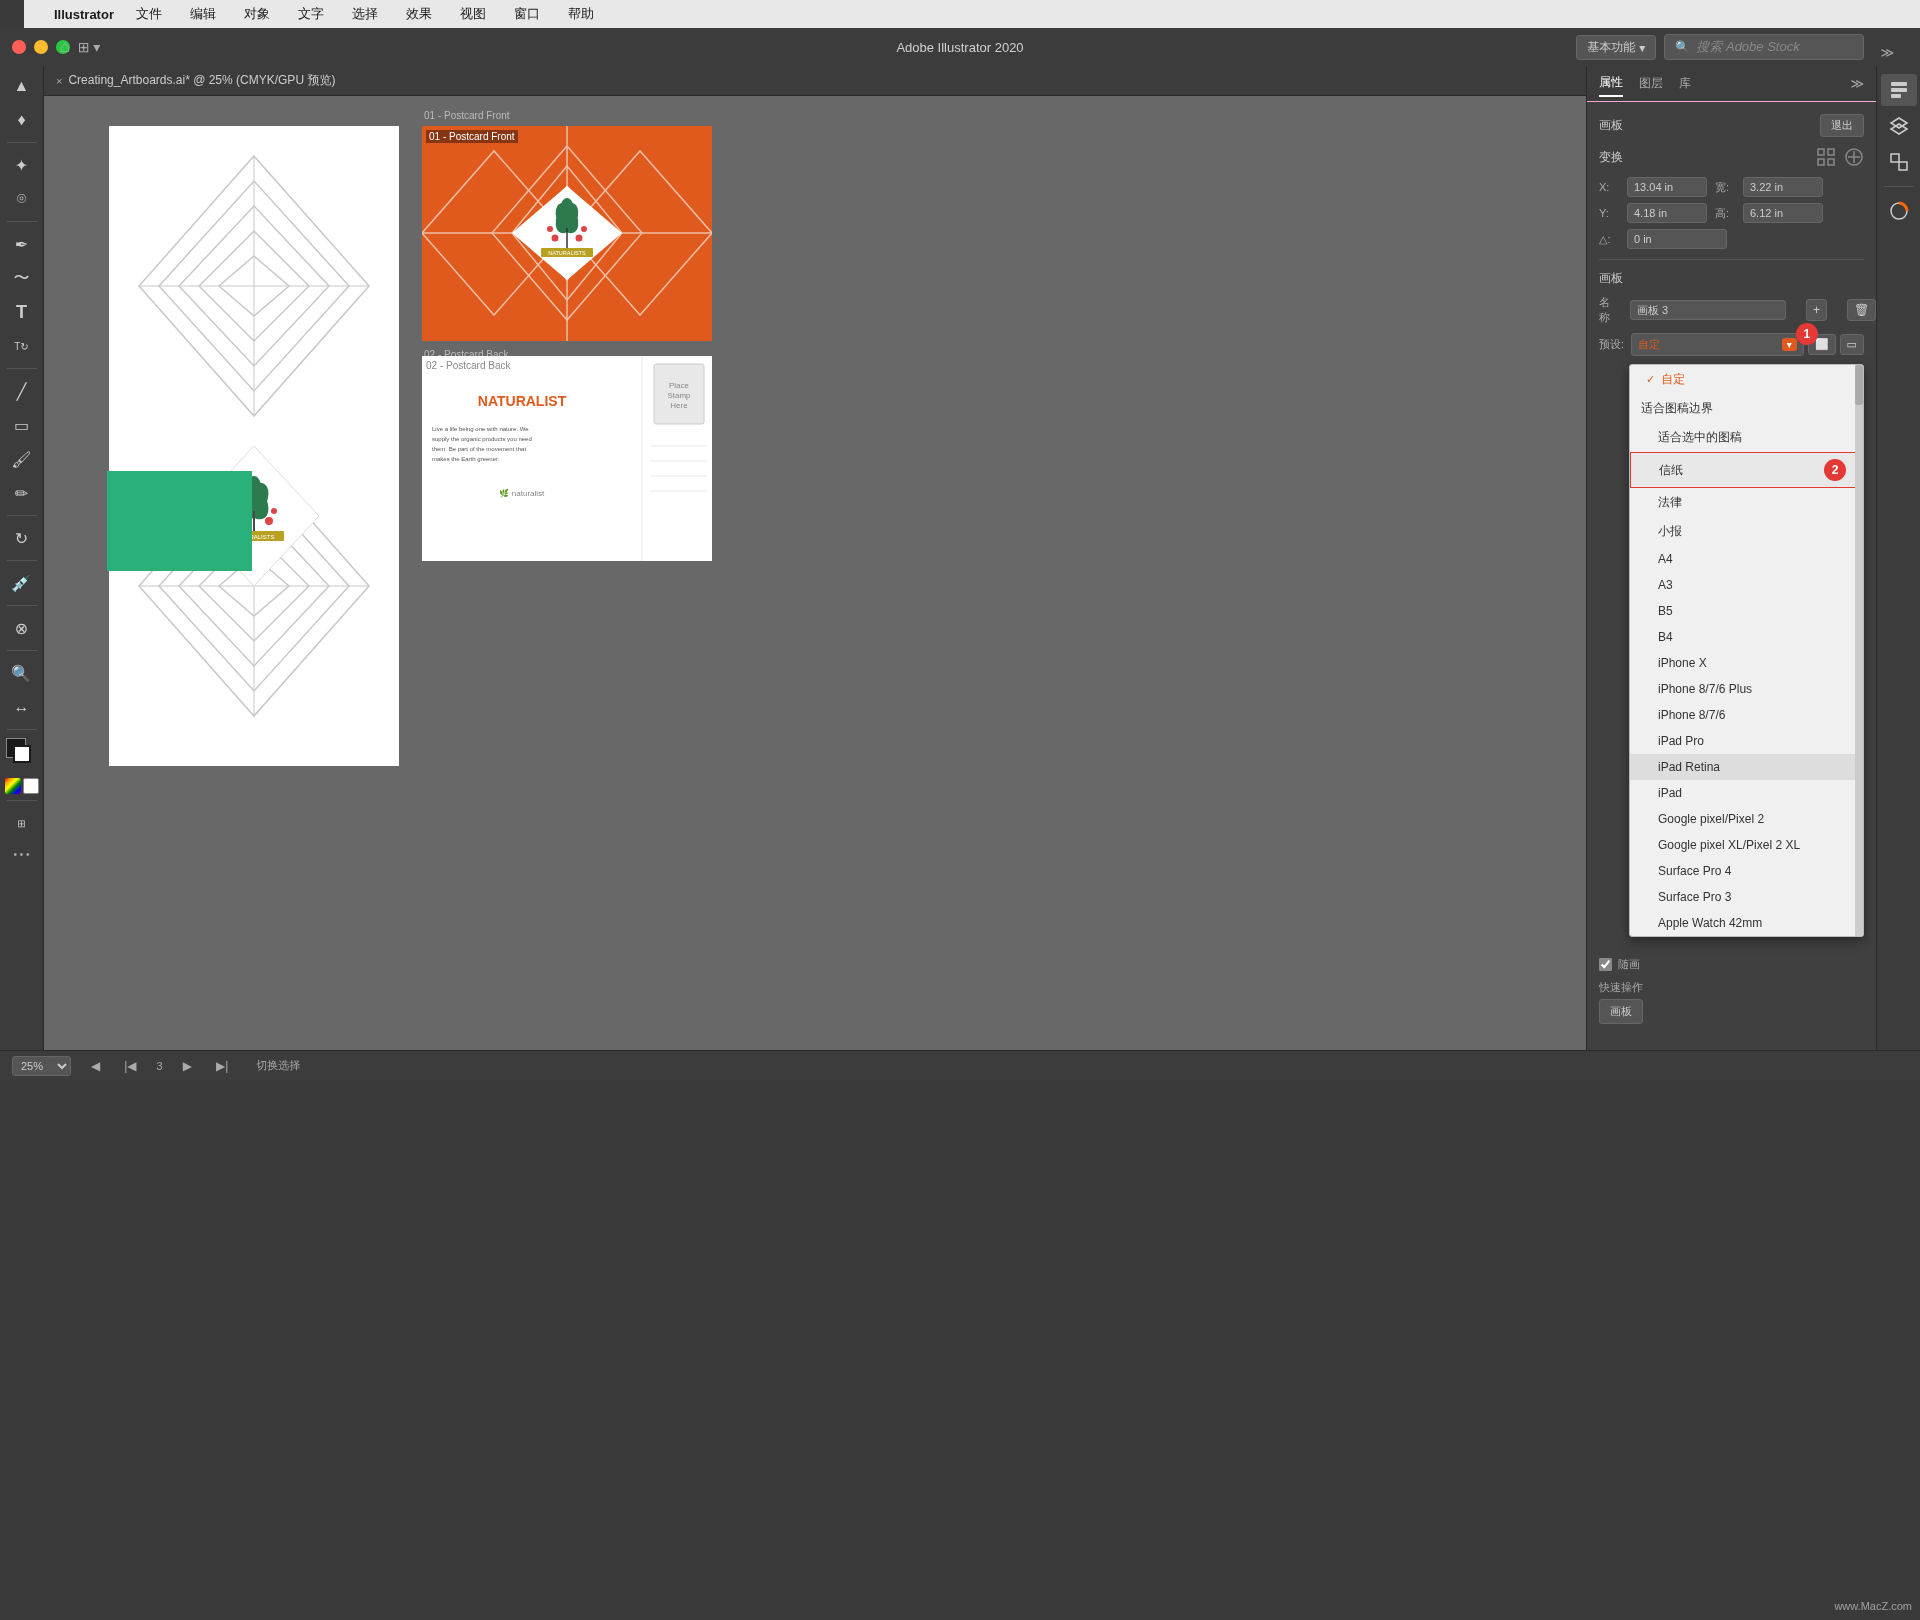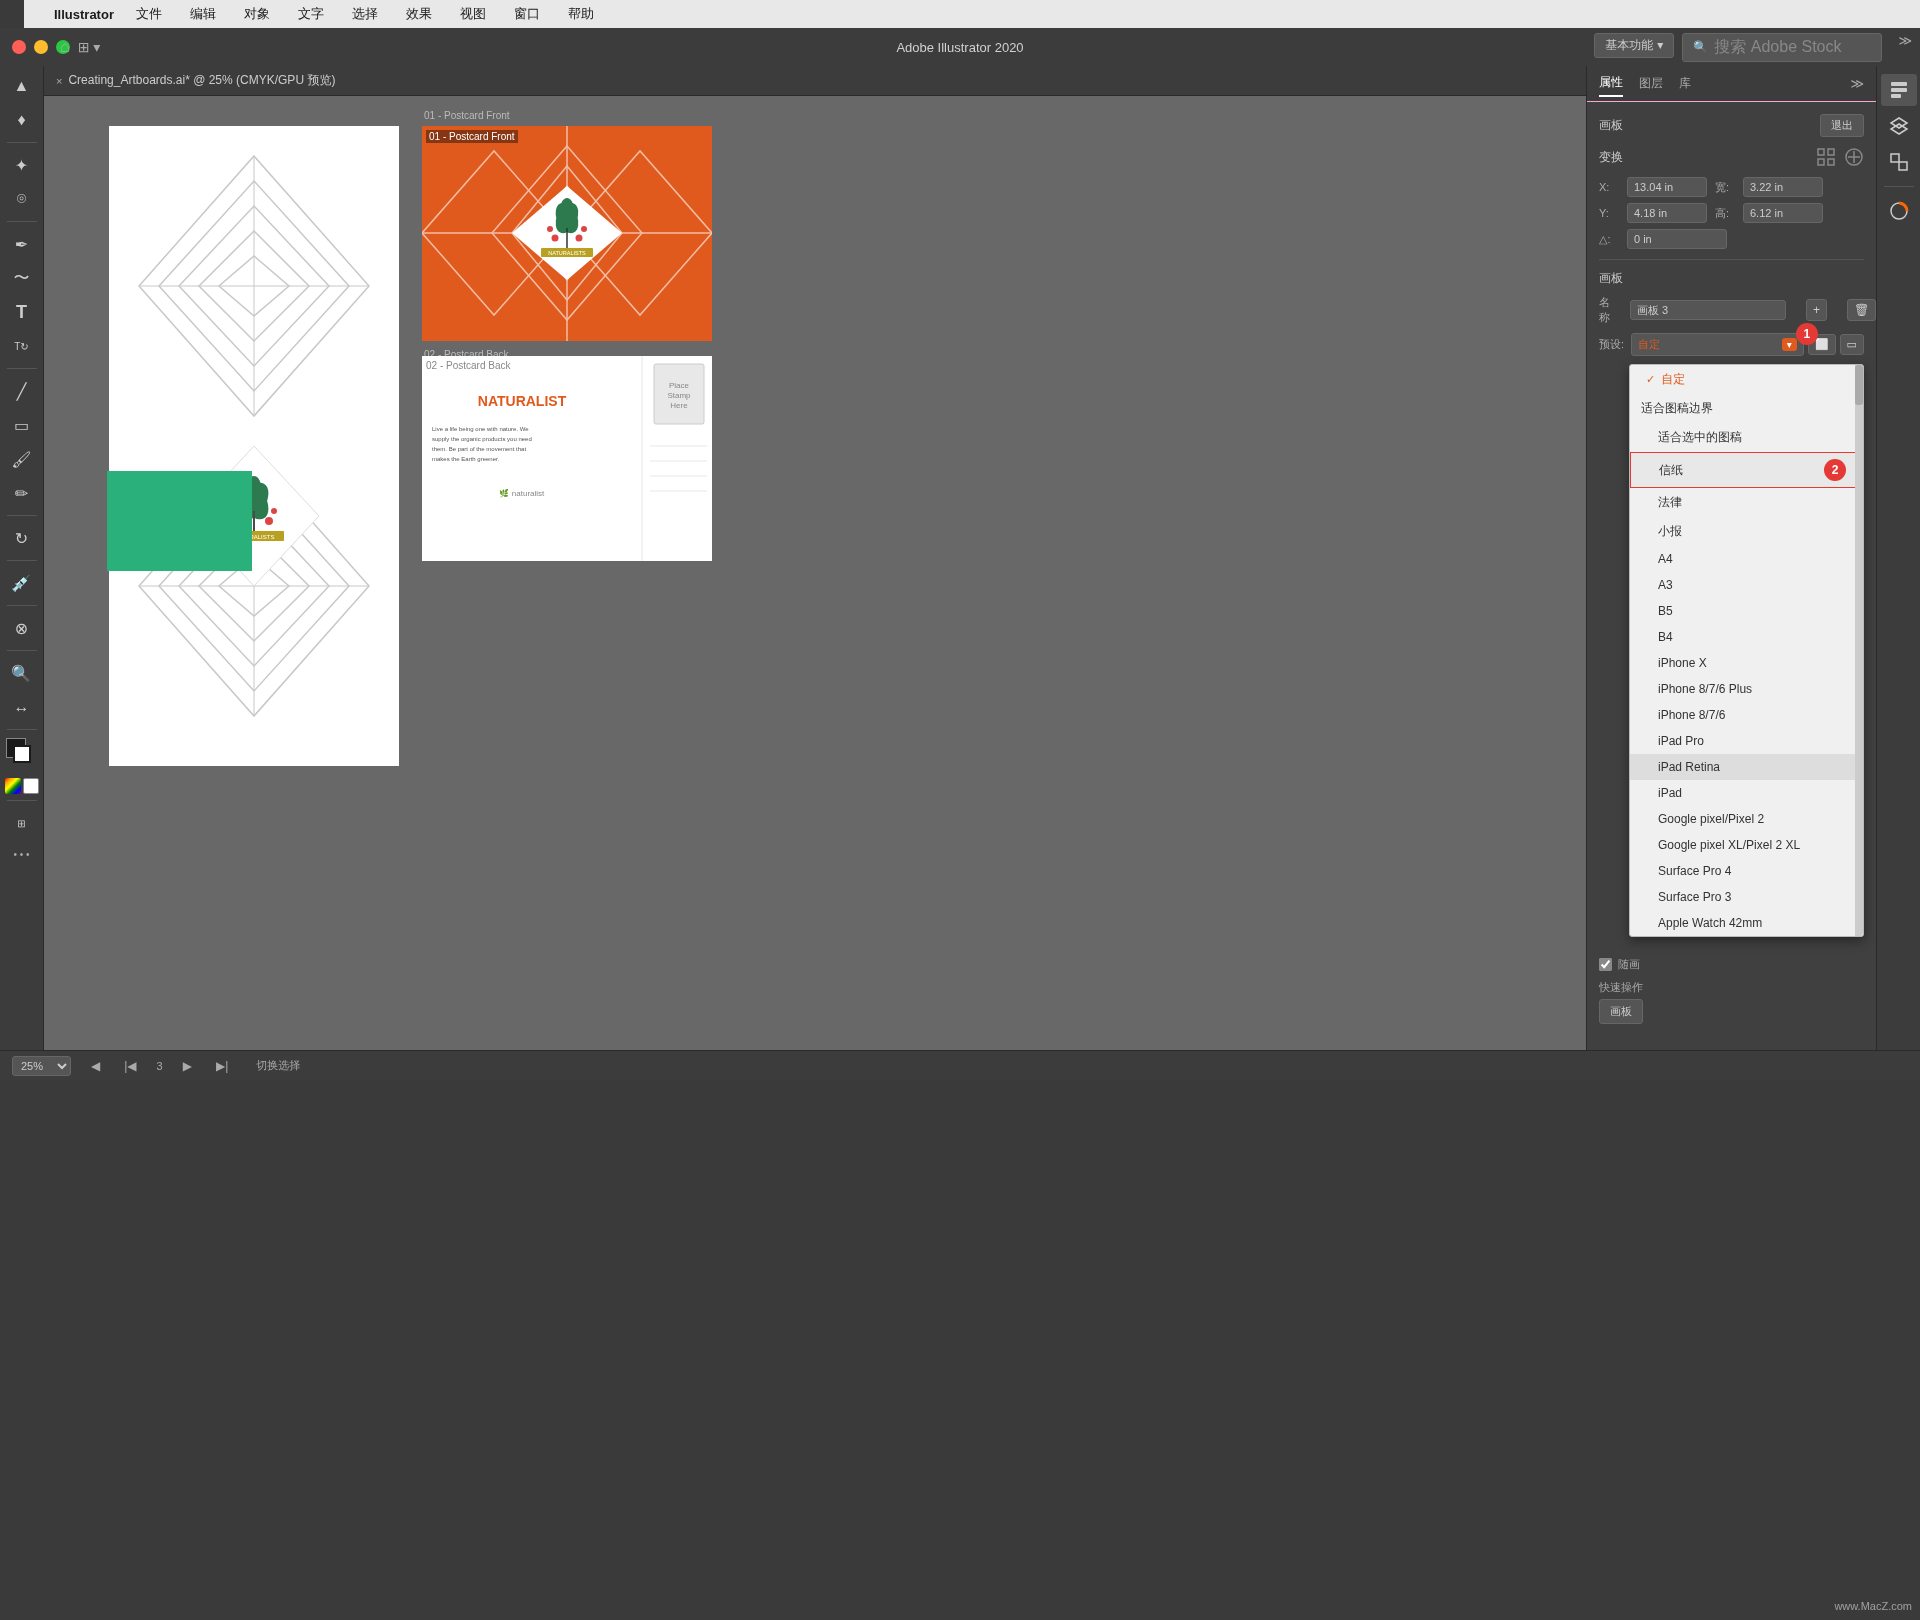--- a/index.html
+++ b/index.html
@@ -13,21 +13,21 @@
 
     
     .titlebar { background: #3c3c3c; height: 38px; display: flex; align-items: center; justify-content: center; position: relative; }
     .titlebar .traffic-lights { position: absolute; left: 12px; display: flex; gap: 8px; align-items: center; }
     .traffic-light { width: 14px; height: 14px; border-radius: 50%; cursor: pointer; }
     .tl-red { background: #ff5f57; }
     .tl-yellow { background: #febc2e; }
     .tl-green { background: #28c840; }
     .titlebar .title { color: #d0d0d0; font-size: 13px; }
     .titlebar .left-controls { position: absolute; left: 60px; display: flex; align-items: center; gap: 8px; }
-    .titlebar .right-controls { position: absolute; right: 0; display: flex; align-items: flex-start; gap: 8px; }
+    .titlebar .right-controls { position: absolute; right: 18px; display: flex; align-items: flex-end; gap: 8px; }
     .workspace-btn { background: #555; border: 1px solid #666; color: #ccc; font-size: 12px; padding: 3px 10px; border-radius: 3px; cursor: pointer; display: flex; align-items: center; gap: 4px; }
     .search-bar { background: #555; border: 1px solid #666; color: #ccc; font-size: 12px; padding: 3px 10px; border-radius: 3px; width: 200px; display: flex; align-items: center; gap: 6px; }
 
     
     .main-layout { display: flex; height: calc(1080px - 28px - 38px - 30px); }
 
     
     .left-toolbar { width: 44px; background: #3c3c3c; display: flex; flex-direction: column; align-items: center; padding: 4px 0; gap: 2px; border-right: 1px solid #2a2a2a; }
     .tool-btn { width: 36px; height: 32px; display: flex; align-items: center; justify-content: center; cursor: pointer; border-radius: 3px; color: #ccc; font-size: 16px; }
     .tool-separator { width: 30px; height: 1px; background: #555; margin: 4px 0; }
@@ -121,21 +121,21 @@
     <span style="color:#aaa;font-size:14px;">⊞ ▾</span>
   </div>
   <span class="title">Adobe Illustrator 2020</span>
   <div class="right-controls">
     <div class="workspace-btn">
       <span>基本功能</span>
       <span>▾</span>
     </div>
     <div class="search-bar">
       <span style="font-size:12px;">🔍</span>
-      <span style="color:#888;font-size:16px;">搜索 Adobe Stock</span>
+      <span style="color:#888;font-size:13px;font-style:italic;">搜索 Adobe Stock</span>
     </div>
     <span style="color:#aaa;padding:0 8px;">≫</span>
   </div>
 </div>
 
 <div class="main-layout">
 
   <div class="left-toolbar">
     <div class="tool-btn" title="Selection">▲</div>
     <div class="tool-btn">♦</div>

